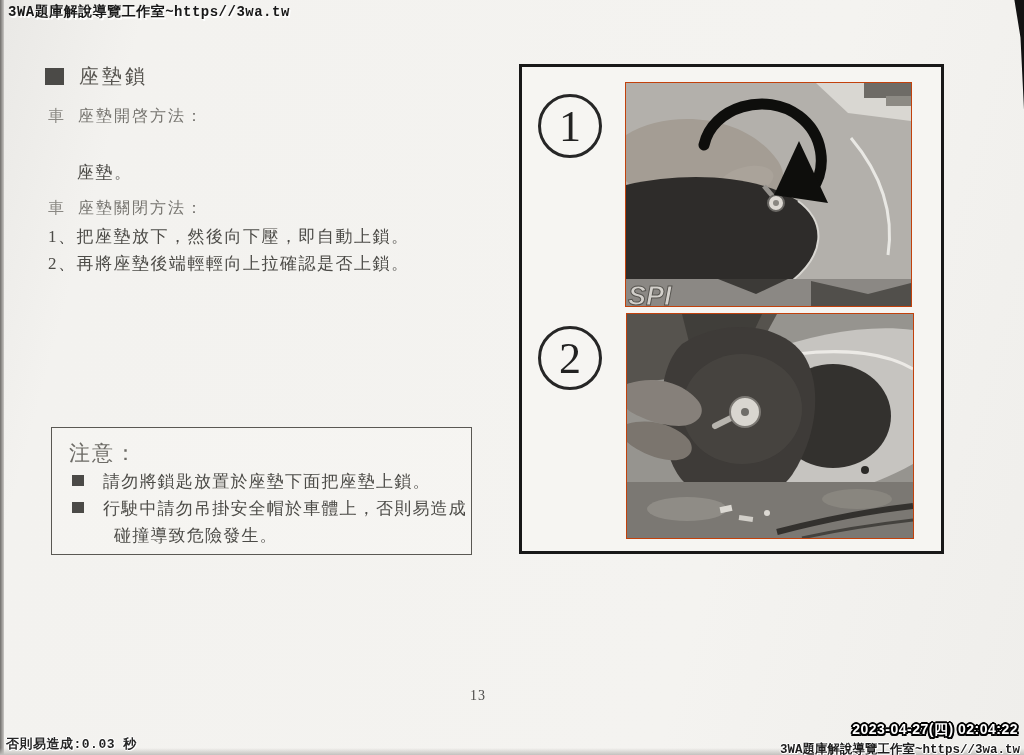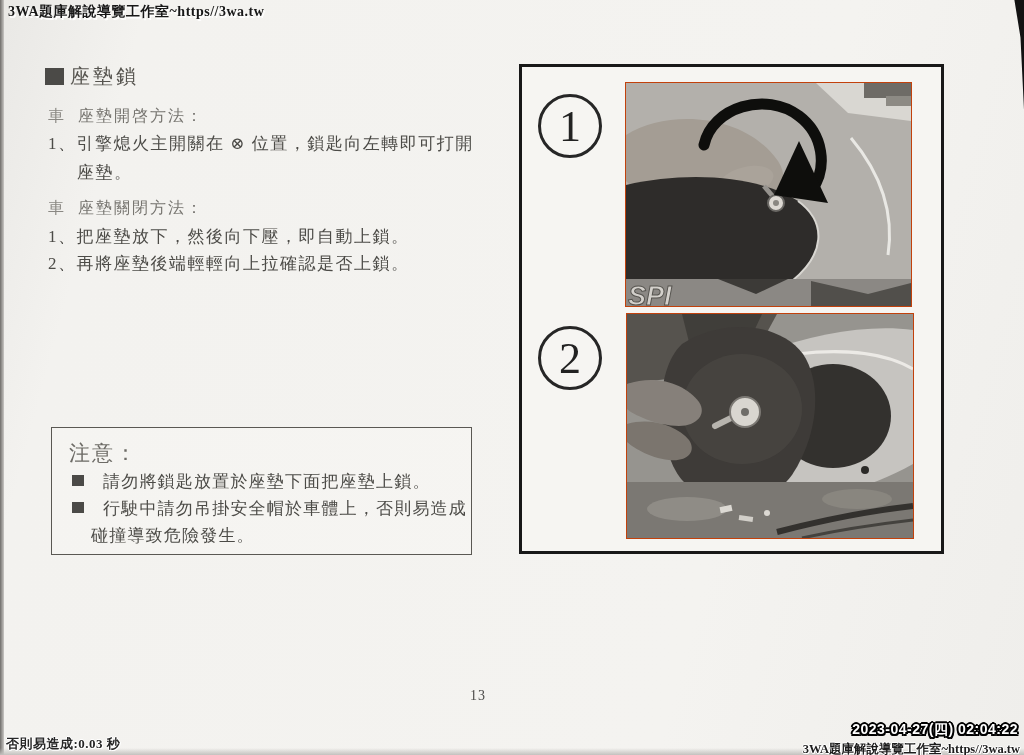--- a/index.html
+++ b/index.html
@@ -10,33 +10,33 @@
   }
   
   .edge-left{position:absolute;left:0;top:0;width:4px;height:100%;
     background:linear-gradient(to right,#6f6d6a,#c9c7c4);}
   .edge-bottom{position:absolute;left:0;bottom:0;width:100%;height:7px;
     background:linear-gradient(to bottom,rgba(242,241,238,0),#c3c1be);}
   .corner-tr{position:absolute;right:0;top:0;width:16px;height:110px;background:#121212;
     clip-path:polygon(40% 0,100% 0,100% 100%,78% 34%);}
 
   
-  .wm{position:absolute;font-family:Liberation Serif, serif;font-weight:bold;white-space:nowrap;}
+  .wm{position:absolute;font-family:Liberation Mono, monospace;font-weight:bold;white-space:nowrap;}
   .wm-top{left:8px;top:3px;font-size:14px;color:#181818;letter-spacing:.5px;
     text-shadow:1.5px 1.5px 0 rgba(255,255,255,.95), .5px .5px 0 rgba(255,255,255,.6);}
   .timestamp{right:6px;top:721px;position:absolute;font-family:"Liberation Sans","DejaVu Sans",sans-serif;
     font-weight:bold;font-size:14px;color:#fff;letter-spacing:.5px;white-space:nowrap;
     text-shadow:2px 0 0 #000,-2px 0 0 #000,0 2px 0 #000,0 -2px 0 #000,1.5px 1.5px 0 #000,-1.5px -1.5px 0 #000,1.5px -1.5px 0 #000,-1.5px 1.5px 0 #000;}
   .wm-bottom{right:4px;top:741px;font-size:12.5px;color:#1d1d1d;
     text-shadow:1px 0 0 #fff,-1px 0 0 #fff,0 1px 0 #fff,0 -1px 0 #fff,1px 1px 0 #fff;}
   .loading{left:6px;top:735px;font-size:13px;color:#262626;letter-spacing:.5px;
     text-shadow:1px 0 0 #fff,-1px 0 0 #fff,0 1px 0 #fff,0 -1px 0 #fff,1px 1px 0 #fff;}
 
   
-  .heading{position:absolute;left:45px;top:63px;display:flex;align-items:center;gap:6px;}
+  .heading{position:absolute;left:45px;top:63px;display:flex;align-items:center;gap:15px;}
   .hsq{width:19px;height:17px;background:#4b4a47;display:inline-block;}
   .htxt{font-size:20px;color:#56544f;letter-spacing:3px;}
   .sec-title{position:absolute;left:48px;font-size:16px;color:#76746f;letter-spacing:2px;display:flex;gap:12px;}
   .sec-title .sbul{color:#8a8883;}
   .line{position:absolute;font-size:17px;color:#4c4b47;letter-spacing:1.5px;white-space:nowrap;}
 
   .notebox{position:absolute;left:51px;top:427px;width:419px;height:126px;
     border:1.5px solid #5a5853;background:rgba(250,249,247,.35);}
   .notebox .ntitle{position:absolute;left:17px;top:11px;font-size:21px;color:#6d6b66;letter-spacing:2px;}
   .nitem{position:absolute;left:20px;display:flex;gap:19px;}
@@ -66,41 +66,40 @@
 
   <div class="heading">
     <span class="hsq"></span>
     <span class="htxt">座墊鎖</span>
   </div>
 
   <div class="sec-title" style="top:106px">
     <span class="sbul">車</span>
     <span>座墊開啓方法：</span>
   </div>
-  <div class="line" style="left:48px;top:132px">1、引擎熄火主開關在 ⊗ 位置，鎖匙向左轉即可打開</div>
   <div class="line" style="left:77px;top:161px">座墊。</div>
 
   <div class="sec-title" style="top:198px">
     <span class="sbul">車</span>
     <span>座墊關閉方法：</span>
   </div>
   <div class="line" style="left:48px;top:225px">1、把座墊放下，然後向下壓，即自動上鎖。</div>
   <div class="line" style="left:48px;top:252px">2、再將座墊後端輕輕向上拉確認是否上鎖。</div>
 
   <div class="notebox">
     <div class="ntitle">注意：</div>
     <div class="nitem" style="top:67px">
       <span class="nsq"></span>
       <span class="ntext">行駛中請勿吊掛安全帽於車體上，否則易造成</span>
     </div>
     <div class="nitem" style="top:40px">
       <span class="nsq"></span>
       <span class="ntext">請勿將鎖匙放置於座墊下面把座墊上鎖。</span>
     </div>
-    <div class="nitem" style="top:94px;left:39px">
+    <div class="nitem" style="top:94px;left:62px">
       <span class="ntext">碰撞導致危險發生。</span>
     </div>
   </div>
 
   <div class="figbox">
 
     <div class="numcircle" style="left:16px;top:27px">
       <span>1</span>
     </div>
 

